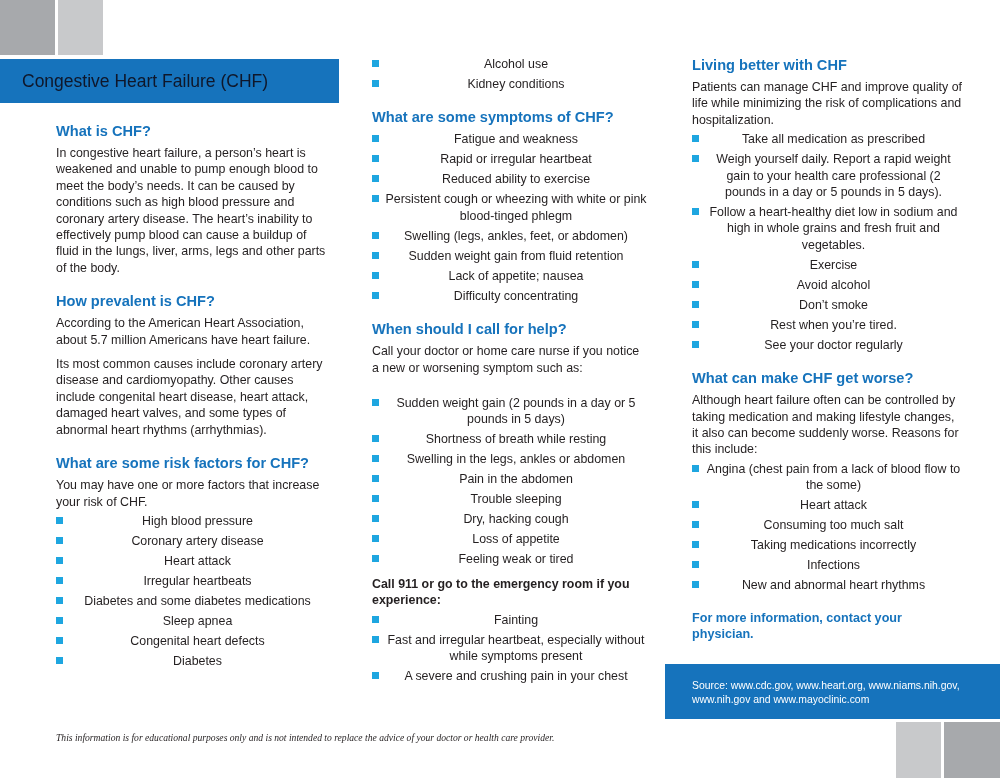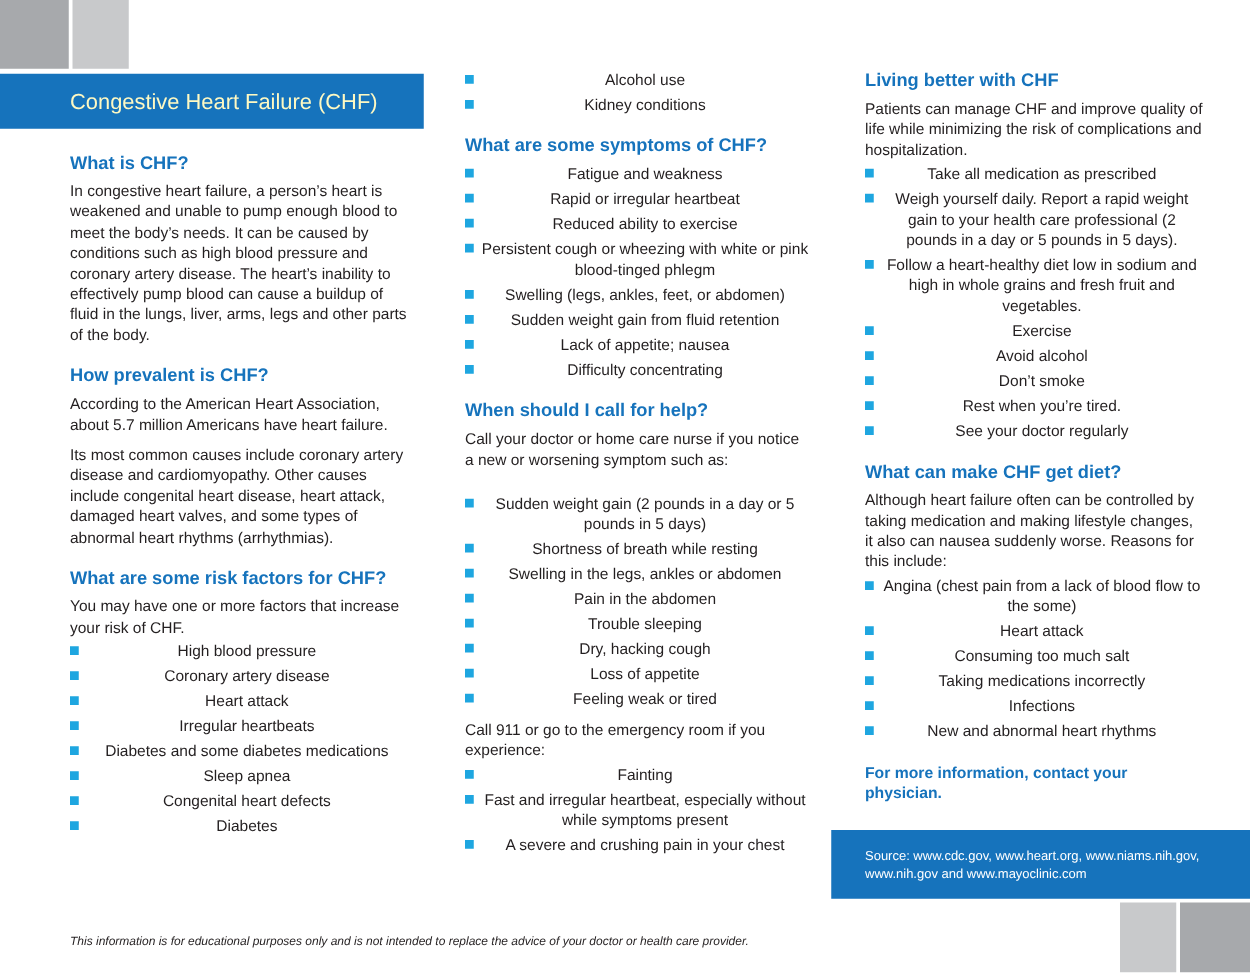--- a/index.html
+++ b/index.html
@@ -6,48 +6,48 @@
   body {
     width: 1000px; height: 778px; position: relative; overflow: hidden;
     background: #ffffff; color: #231f20;
     font-family: "Liberation Sans", "DejaVu Sans", sans-serif;
   }
   .sq { position: absolute; }
   .sq-dark { background: #a7a9ac; }
   .sq-light { background: #c8c9cb; }
   .title-bar {
     position: absolute; left: 0; top: 59px; width: 339px; height: 44px;
-    background: #1673bc; color: #fef9c3; font-size: 17.5px;
-    display: flex; align-items: center; box-sizing: border-box; padding-left: 56px;
+    background: #1673bc; color: #0f172a; font-size: 17.5px;
+    display: flex; align-items: center; box-sizing: border-box; padding-left: 22px;
   }
   .col { position: absolute; font-size: 12.4px; line-height: 16.4px; }
   .col1 { left: 56px; top: 122px; width: 270px; }
   .col2 { left: 372px; top: 56px; width: 275px; }
   .col3 { left: 692px; top: 56px; width: 270px; }
   h2 {
     color: #1673bc; font-size: 14.6px; font-weight: bold; margin: 0 0 5px 0;
     line-height: 18px;
   }
   p { margin: 0 0 8px 0; }
   ul { list-style: none; margin: 0; padding: 0; text-align: center; }
   li { position: relative; padding-left: 13px; margin-bottom: 3.6px; }
   li::before {
     content: ""; position: absolute; left: 0; top: 4px; width: 7px; height: 7px;
     background: #1ea6e0;
   }
   .section { margin-bottom: 16px; }
-  .bold-note { font-weight: normal; margin: 0 0 3px 0; }
+  .bold-note { font-weight: bold; margin: 0 0 3px 0; }
   .contact { color: #1673bc; font-weight: bold; font-size: 12.6px; margin-top: 16px; line-height: 16.4px; }
   .source-box {
     position: absolute; left: 665px; top: 664px; width: 335px; height: 55px;
     background: #1673bc; color: #fff; font-size: 10.4px;
     line-height: 14px; box-sizing: border-box; padding: 15px 0 0 27px;
   }
   .footer-note {
-    position: absolute; left: 56px; top: 748px; font-size: 9.6px; font-style: italic; color: #231f20;
+    position: absolute; left: 56px; top: 732px; font-size: 9.6px; font-style: italic; color: #231f20; font-family: Liberation Serif, serif;
   }
 </style>
 </head>
 <body>
 
 <div class="sq sq-dark" style="left:0;top:0;width:55px;height:55px;"></div>
 <div class="sq sq-light" style="left:58px;top:0;width:45px;height:55px;"></div>
 
 <div class="title-bar">
   <span>Congestive Heart Failure (CHF)</span>
@@ -128,22 +128,22 @@
       <li>Weigh yourself daily. Report a rapid weight gain to your health care professional (2 pounds in a day or 5 pounds in 5 days).</li>
       <li>Follow a heart-healthy diet low in sodium and high in whole grains and fresh fruit and vegetables.</li>
       <li>Exercise</li>
       <li>Avoid alcohol</li>
       <li>Don’t smoke</li>
       <li>Rest when you’re tired.</li>
       <li>See your doctor regularly</li>
     </ul>
   </div>
   <div>
-    <h2>What can make CHF get diet?</h2>
-    <p style="margin-bottom:3px">Although heart failure often can be controlled by taking medication and making lifestyle changes, it also can nausea suddenly worse. Reasons for this include:</p>
+    <h2>What can make CHF get worse?</h2>
+    <p style="margin-bottom:3px">Although heart failure often can be controlled by taking medication and making lifestyle changes, it also can become suddenly worse. Reasons for this include:</p>
     <ul>
       <li>Angina (chest pain from a lack of blood flow to the some)</li>
       <li>Heart attack</li>
       <li>Consuming too much salt</li>
       <li>Taking medications incorrectly</li>
       <li>Infections</li>
       <li>New and abnormal heart rhythms</li>
     </ul>
     <div class="contact">For more information, contact your physician.</div>
   </div>

